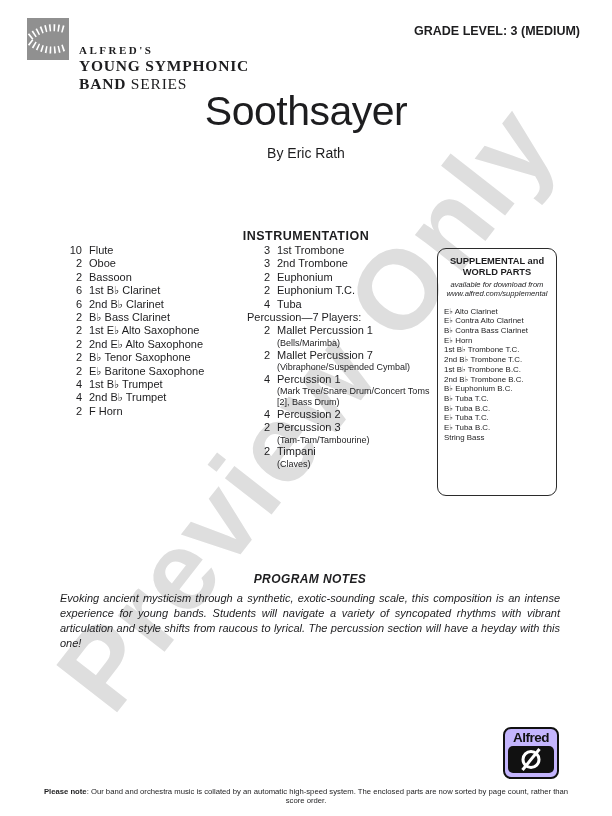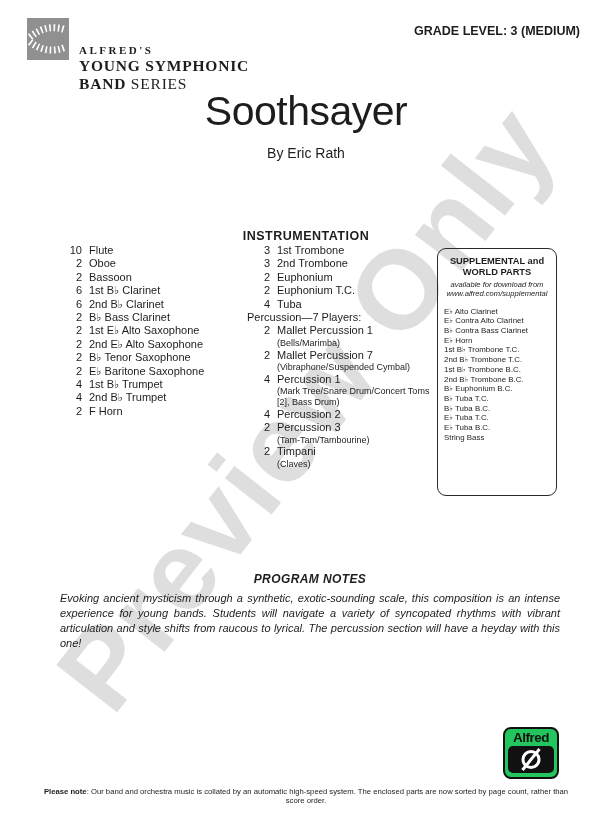--- a/index.html
+++ b/index.html
@@ -60,21 +60,21 @@
   .supp-list { margin-top:8px; font-size:7.9px; line-height:9.7px; }
 
   
   .program { top:572px; left:60px; right:52px;font-style:italic; }
   .program-h { text-align:center; font-size:12px; font-weight:bold; letter-spacing:0.4px; }
   .program-p { margin-top:5px; font-size:11px; line-height:15px; text-align:justify; }
 
   
   .alfred-logo {
     top:727px; left:503px; width:56px; height:52px;
-    border:2px solid #111; border-radius:8px; background:#22c55e;
+    border:2px solid #111; border-radius:8px; background:#c4b5fd;
     padding:1px 3px; text-align:center;
   }
   .alfred-word { font-size:13.5px; font-weight:bold; letter-spacing:-0.5px; line-height:16px; color:#111; }
   .alfred-mark { display:block; margin:0 auto; }
   .footer-note { top:787px; left:40px; right:40px; text-align:center; font-size:7.7px; color:#1d1d1f; }
   .footer-note b { font-weight:bold; }
 </style>
 </head>
 <body>
 

